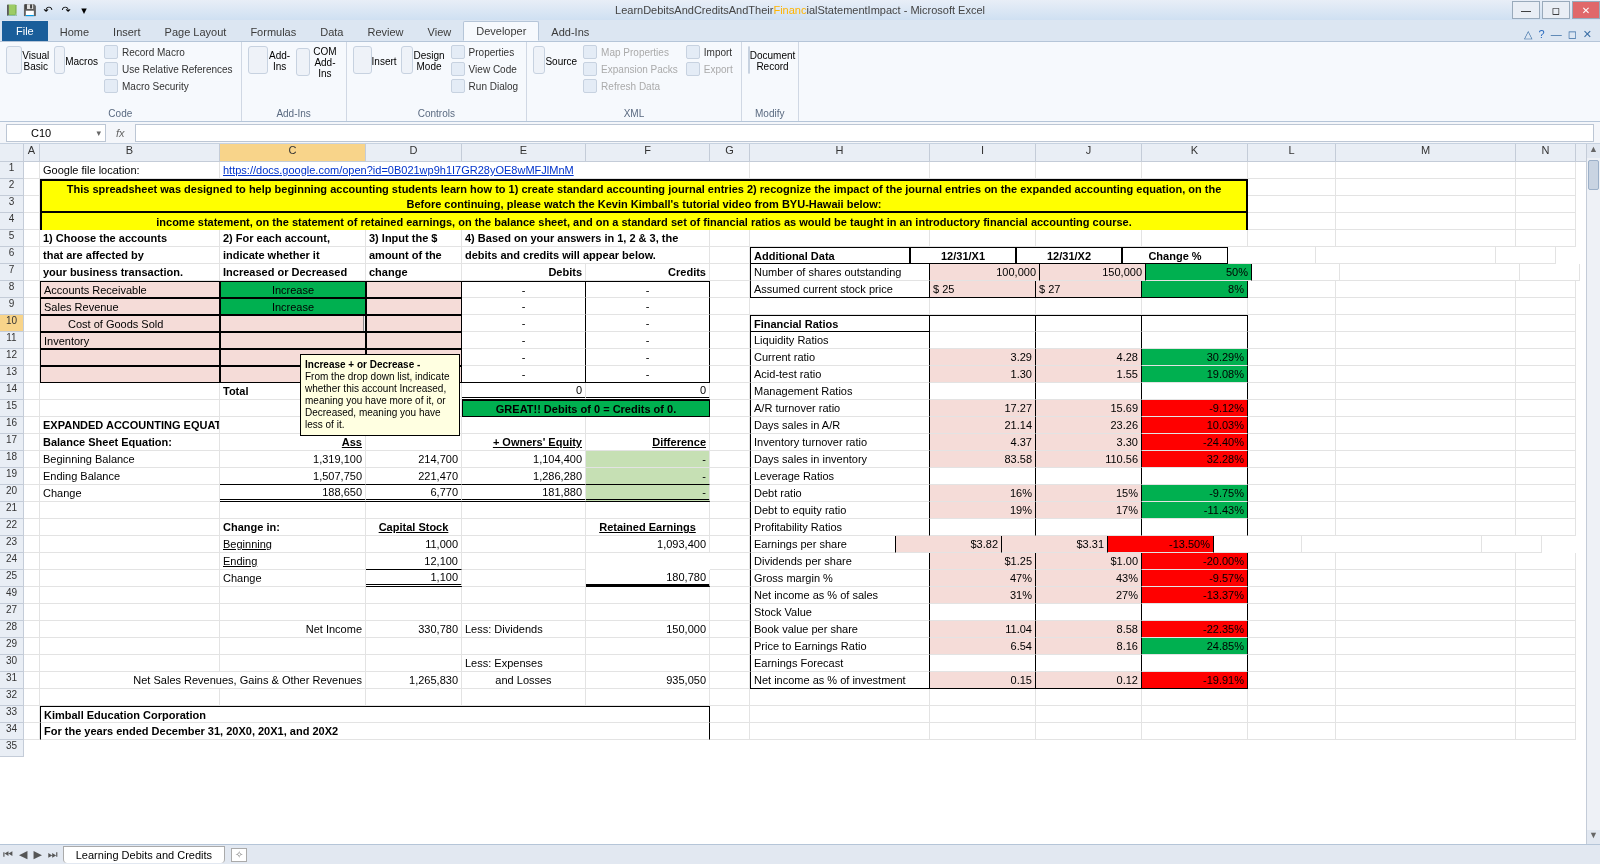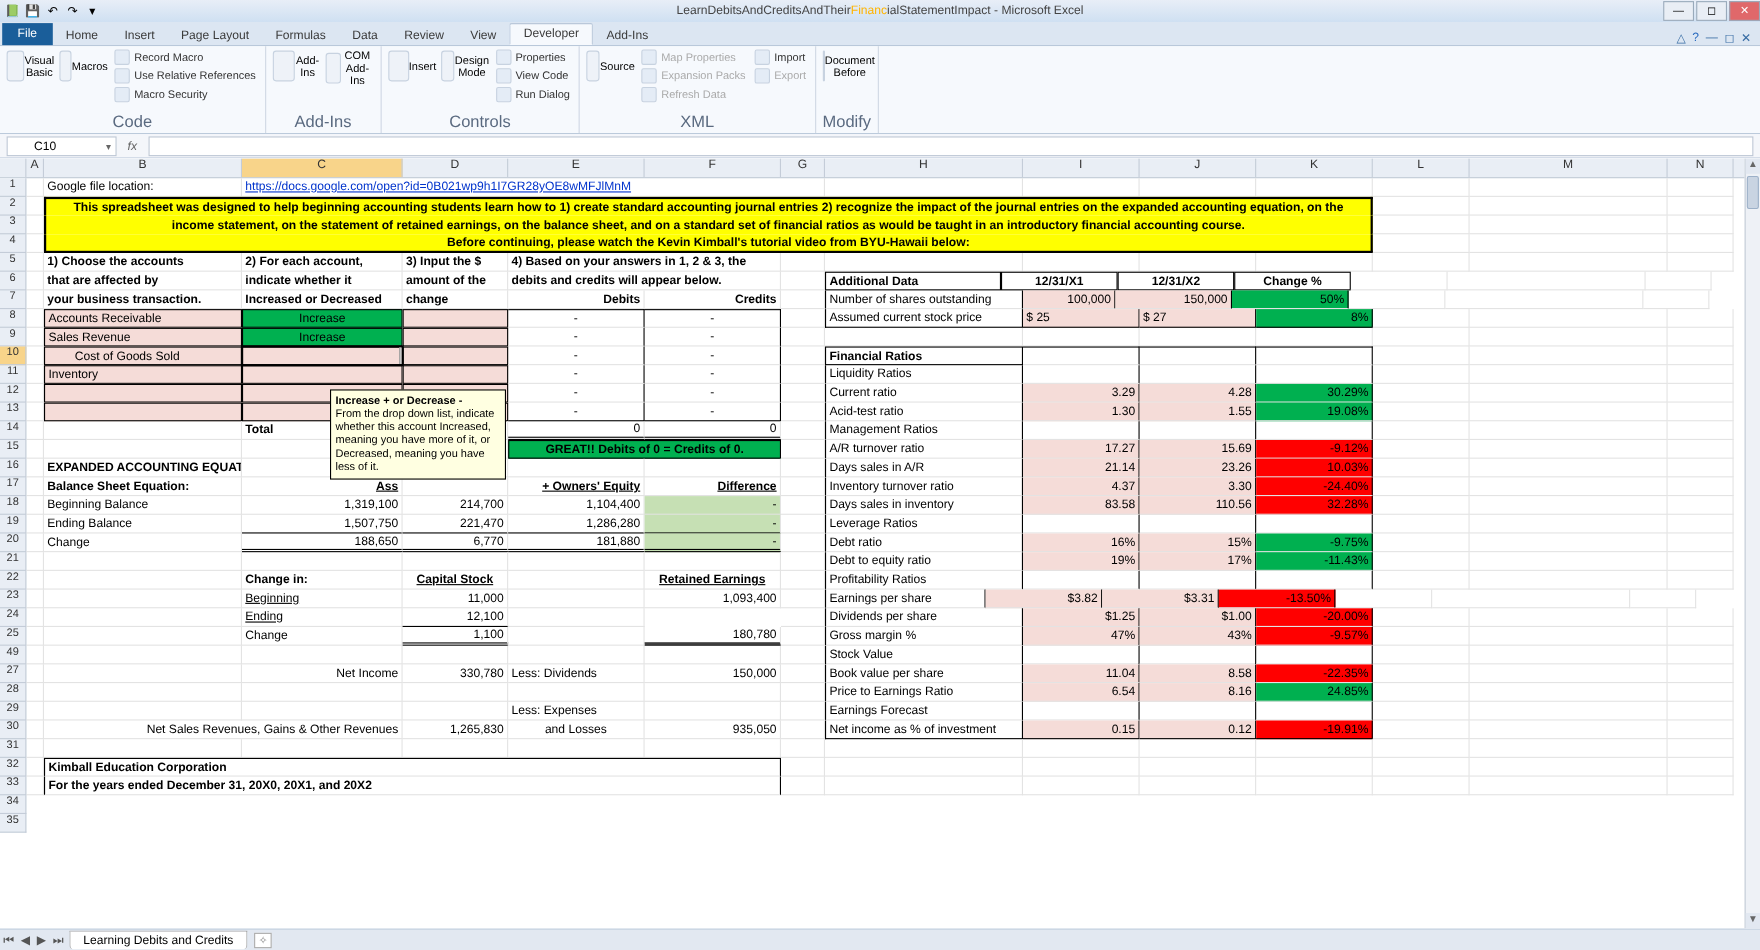--- a/index.html
+++ b/index.html
@@ -20,21 +20,21 @@
 .tab { padding: 3px 12px; font-size: 11px; color: #3b3b3b; cursor: pointer; }
 .tab.file { background: #1a5e9a; color: #fff; padding: 4px 14px; }
 .tab.active { background: #f6f9fd; border: 1px solid #b5c5d8; border-bottom: 1px solid #f6f9fd; border-radius: 2px 2px 0 0; }
 .tab-extra { margin-left: auto; display: flex; gap: 6px; padding-right: 8px; color: #3a6ea5; }
 .tab-extra span { cursor: pointer; }
 
 
 .ribbon { height: 80px; background: #f6f9fd; border-bottom: 1px solid #b5c5d8; display: flex; }
 .group { border-right: 1px solid #d0d8e4; padding: 2px 6px 0; display: flex; flex-direction: column; }
 .group-body { flex: 1; display: flex; align-items: flex-start; gap: 4px; }
-.group-label { text-align: center; font-size: 15px; color: #5a6a80; padding-bottom: 2px; }
+.group-label { text-align: center; font-size: 10px; color: #5a6a80; padding-bottom: 2px; }
 .bigbtn { display: flex; align-items: center; width: 44px; padding-top: 2px; cursor: pointer; font-size: 10px; text-align: center; line-height: 11px; }
 .bigbtn .bicon { width: 28px; height: 28px; background: #eef2f8; border: 1px solid #c7d2e0; border-radius: 3px; margin-bottom: 2px; }
 .smallbtns { display: flex; flex-direction: column; gap: 1px; }
 .sbtn { display: flex; align-items: center; gap: 4px; font-size: 10px; color: #333; cursor: pointer; padding: 1px 2px; }
 .sbtn .sic { width: 14px; height: 14px; background: #e4ecf6; border: 1px solid #c7d2e0; border-radius: 2px; }
 
 
 .fbar { height: 22px; border-bottom: 1px solid #c7d2e0; display: flex; align-items: center; background: #f4f6fa; }
 .namebox { width: 100px; height: 18px; border: 1px solid #bcc6d4; background: #fff; margin-left: 6px; display: flex; align-items: center; padding: 0 4px 0 24px; font-size: 11px; position: relative; }
 .namebox:after { content: "▾"; position: absolute; right: 4px; font-size: 9px; color: #666; }
@@ -233,21 +233,21 @@
           </div>
       </div>
     </div>
     <div class="group-label">XML</div>
   </div>
   <div class="group">
     <div class="group-body">
       <div class="bigbtn">
           <div class="bicon"></div>
           <span>Document
-Before</span>
+Record</span>
         </div>
     </div>
     <div class="group-label">Modify</div>
   </div>
 </div>
 
 <div class="fbar">
   <div class="namebox">C10</div>
   <span class="fx">fx</span>
   <input class="formula-input" value="" style="">
@@ -324,28 +324,28 @@
       </div>
       <div class="cellrow">
         <div class="cell" style="width: 16px;"></div>
         <div class="cell yellowbox c" style="width: 1208px; border-bottom: none;">This spreadsheet was designed to help beginning accounting students learn how to 1) create standard accounting journal entries 2) recognize the impact of the journal entries on the expanded accounting equation, on the</div>
         <div class="cell" style="width: 88px;"></div>
         <div class="cell" style="width: 180px;"></div>
         <div class="cell" style="width: 60px;"></div>
       </div>
       <div class="cellrow">
         <div class="cell" style="width: 16px;"></div>
+        <div class="cell yellowbox c" style="width: 1208px; border-top: none;">Before continuing, please watch the Kevin Kimball's tutorial video from BYU-Hawaii below:</div>
+        <div class="cell" style="width: 88px;"></div>
+        <div class="cell" style="width: 180px;"></div>
+        <div class="cell" style="width: 60px;"></div>
+      </div>
+      <div class="cellrow">
+        <div class="cell" style="width: 16px;"></div>
         <div class="cell yellowbox c" style="width: 1208px; border-top: none; border-bottom: none;">income statement, on the statement of retained earnings, on the balance sheet, and on a standard set of financial ratios as would be taught in an introductory financial accounting course.</div>
-        <div class="cell" style="width: 88px;"></div>
-        <div class="cell" style="width: 180px;"></div>
-        <div class="cell" style="width: 60px;"></div>
-      </div>
-      <div class="cellrow">
-        <div class="cell" style="width: 16px;"></div>
-        <div class="cell yellowbox c" style="width: 1208px; border-top: none;">Before continuing, please watch the Kevin Kimball's tutorial video from BYU-Hawaii below:</div>
         <div class="cell" style="width: 88px;"></div>
         <div class="cell" style="width: 180px;"></div>
         <div class="cell" style="width: 60px;"></div>
       </div>
       <div class="cellrow">
         <div class="cell" style="width: 16px;"></div>
         <div class="cell b" style="width: 180px;">1) Choose the accounts</div>
         <div class="cell b" style="width: 146px;">2) For each account,</div>
         <div class="cell b" style="width: 96px;">3) Input the $</div>
         <div class="cell b" style="width: 248px;">4) Based on your answers in 1, 2 &amp; 3, the</div>
@@ -375,21 +375,21 @@
       </div>
       <div class="cellrow">
         <div class="cell" style="width: 16px;"></div>
         <div class="cell b" style="width: 180px;">your business transaction.</div>
         <div class="cell b" style="width: 146px;">Increased or Decreased</div>
         <div class="cell b" style="width: 96px;">change</div>
         <div class="cell b r" style="width: 124px;">Debits</div>
         <div class="cell b r" style="width: 124px;">Credits</div>
         <div class="cell" style="width: 40px;"></div>
         <div class="cell bord-l bord-r" style="width: 180px;">Number of shares outstanding</div>
-        <div class="cell r bg-pink bord-r" style="width: 84px;">100,000</div>
+        <div class="cell r bg-pink bord-r" style="width: 110px;">100,000</div>
         <div class="cell r bg-pink bord-r" style="width: 106px;">150,000</div>
         <div class="cell r bg-greenCell bord-r" style="width: 106px;">50%</div>
         <div class="cell" style="width: 88px;"></div>
         <div class="cell" style="width: 180px;"></div>
         <div class="cell" style="width: 60px;"></div>
       </div>
       <div class="cellrow">
         <div class="cell" style="width: 16px;"></div>
         <div class="cell bg-pink bord-all" style="width: 180px;">Accounts Receivable</div>
         <div class="cell incell-green bord-all" style="width: 146px;">Increase</div>
@@ -665,20 +665,36 @@
         <div class="cell" style="width: 180px;"></div>
         <div class="cell" style="width: 146px;">Change</div>
         <div class="cell r dblunder" style="width: 96px;">1,100</div>
         <div class="cell" style="width: 124px;"></div>
         <div class="cell r dblunder" style="width: 124px;">180,780</div>
         <div class="cell" style="width: 40px;"></div>
         <div class="cell bord-l bord-r" style="width: 180px;">Gross margin %</div>
         <div class="cell r bg-pink bord-r" style="width: 106px;">47%</div>
         <div class="cell r bg-pink bord-r" style="width: 106px;">43%</div>
         <div class="cell r bg-red bord-r" style="width: 106px;">-9.57%</div>
+        <div class="cell" style="width: 88px;"></div>
+        <div class="cell" style="width: 180px;"></div>
+        <div class="cell" style="width: 60px;"></div>
+      </div>
+      <div class="cellrow">
+        <div class="cell" style="width: 16px;"></div>
+        <div class="cell" style="width: 180px;"></div>
+        <div class="cell" style="width: 146px;"></div>
+        <div class="cell" style="width: 96px;"></div>
+        <div class="cell" style="width: 124px;"></div>
+        <div class="cell" style="width: 124px;"></div>
+        <div class="cell" style="width: 40px;"></div>
+        <div class="cell bord-l bord-r" style="width: 180px;">Net income as % of sales</div>
+        <div class="cell r bg-pink bord-r" style="width: 106px;">31%</div>
+        <div class="cell r bg-pink bord-r" style="width: 106px;">27%</div>
+        <div class="cell r bg-red bord-r" style="width: 106px;">-13.37%</div>
         <div class="cell" style="width: 88px;"></div>
         <div class="cell" style="width: 180px;"></div>
         <div class="cell" style="width: 60px;"></div>
       </div>
       <div class="cellrow">
         <div class="cell" style="width: 16px;"></div>
         <div class="cell" style="width: 180px;"></div>
         <div class="cell" style="width: 146px;"></div>
         <div class="cell" style="width: 96px;"></div>
         <div class="cell" style="width: 124px;"></div>

